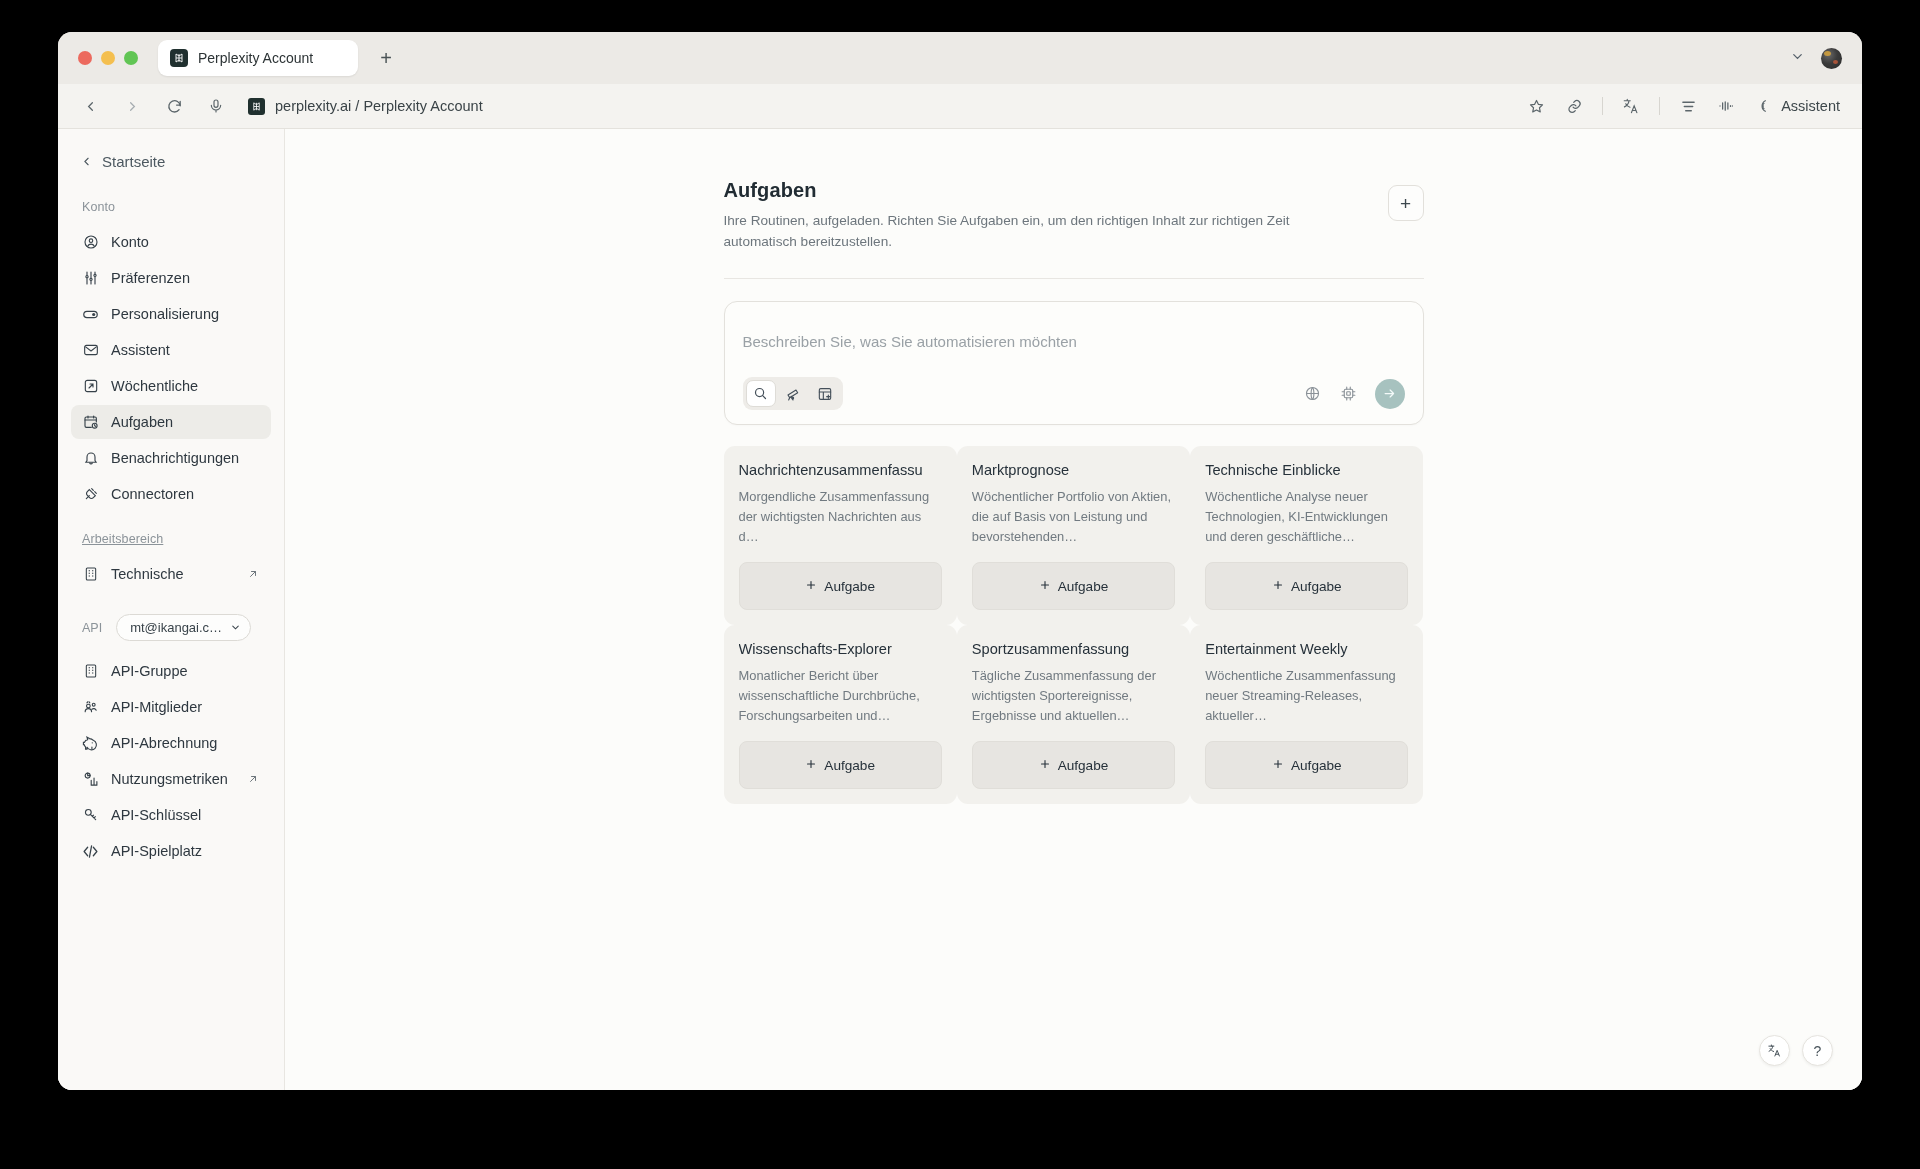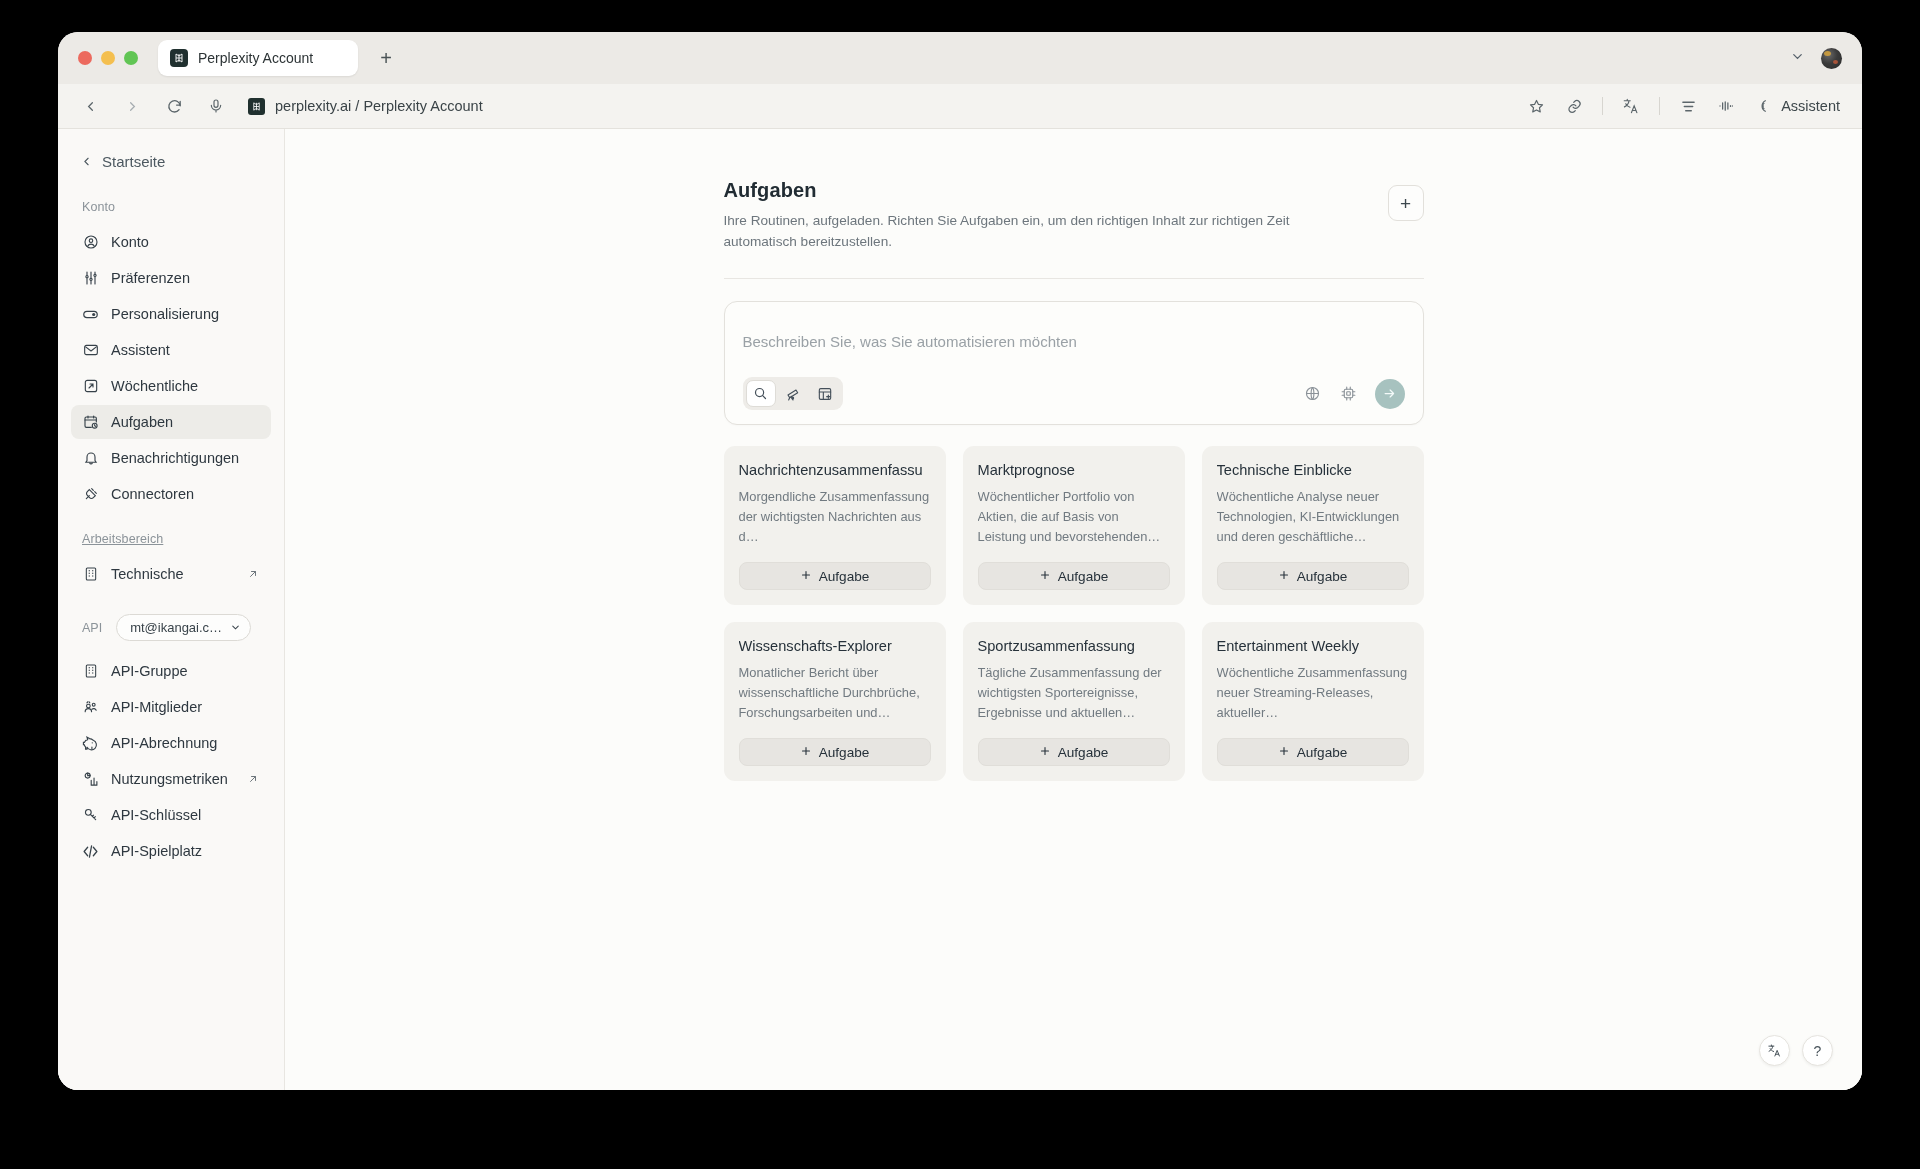--- a/index.html
+++ b/index.html
@@ -9,21 +9,21 @@
     font-family: "Liberation Sans", sans-serif;
     overflow: hidden;
   }
 
   
   .window {
     position: absolute;
     left: 58px; top: 32px;
     width: 1804px; height: 1058px;
     background: #f2f1ee;
-    border-radius: 20px;
+    border-radius: 14px;
     box-shadow: 0 18px 60px rgba(0,0,0,0.55);
     overflow: hidden;
     display: flex; flex-direction: column;
   }
 
   
   .tabstrip {
     height: 52px;
     background: #eceae6;
     display: flex; align-items: center;
@@ -229,41 +229,40 @@
     width: 30px; height: 30px; border-radius: 50%;
     background: #a7c2bf;
     display: flex; align-items: center; justify-content: center;
     color: #f4faf9;
   }
 
   
   .cards {
     display: grid;
     grid-template-columns: repeat(3, 1fr);
-    gap: 17px;
     margin-top: 21px;
   }
   .card {
     background: #f2f1ed; border-radius: 11px;
     padding: 16px 15px 15px 15px;
     display: flex; flex-direction: column;
   }
   .card-title {
     font-size: 14.6px; color: #26313a; margin-bottom: 9px;
     white-space: nowrap; overflow: hidden; text-overflow: clip;
   }
   .card-desc {
     font-size: 12.9px; color: #717a81; line-height: 1.55;
     margin-bottom: 15px;
     display: -webkit-box; -webkit-line-clamp: 3; -webkit-box-orient: vertical;
     overflow: hidden;
   }
   .card-btn {
     margin-top: auto;
-    height: 28px; border-radius: 8px;
+    height: 48px; border-radius: 8px;
     background: #e7e5e1; border: 1px solid #e0ded9;
     display: flex; align-items: center; justify-content: center; gap: 7px;
     font-size: 13.6px; color: #26313a;
   }
 
   
   .floaters {
     position: absolute; right: 29px; bottom: 24px;
     display: flex; align-items: center; gap: 12px;
   }

